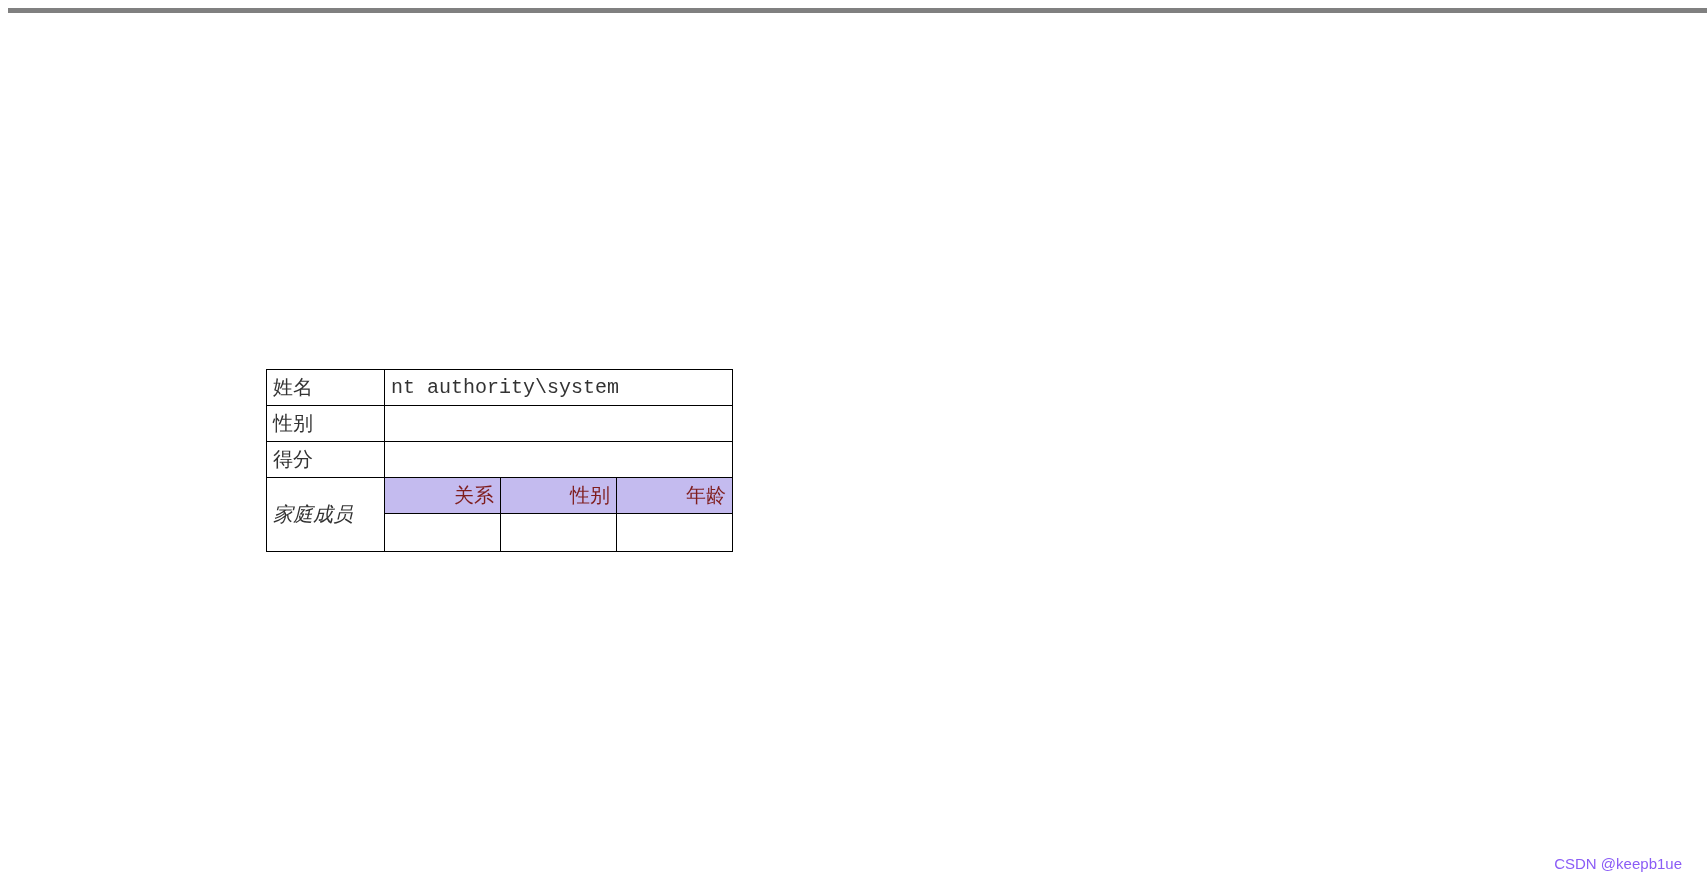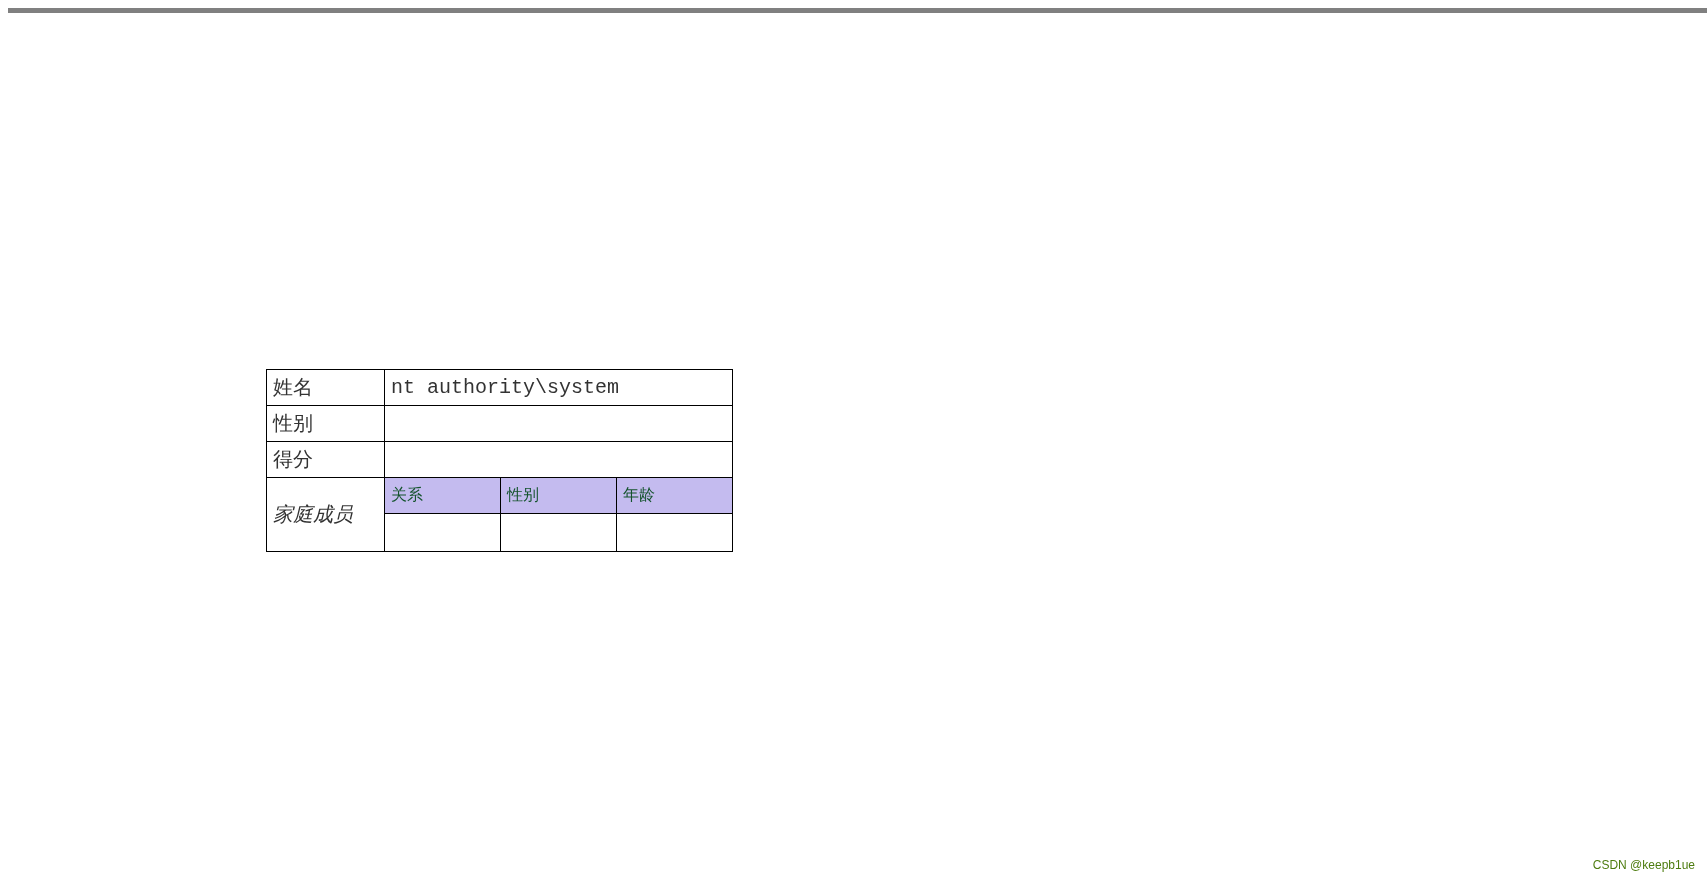--- a/index.html
+++ b/index.html
@@ -41,34 +41,35 @@
       letter-spacing: 0px;
     }
     td.label-family {
       width: 118px;
       vertical-align: middle;
       font-style: italic;
     }
     td.sub-header {
       background-color: #c4bbef;
       width: 116px;
-      font-size: 16px;
-      color: #14532d;
+      font-size: 20px;
+      color: #7f1d1d;
+      text-align: right;
     }
     td.sub-cell {
       width: 116px;
       height: 38px;
     }
     .watermark {
       position: absolute;
-      right: 16px;
+      right: 29px;
       bottom: 8px;
       font-family: Arial, sans-serif;
-      font-size: 12px;
-      color: #4d7c0f;
+      font-size: 15px;
+      color: #8b5cf6;
     }
   </style>
 </head>
 <body>
 
 <div class="table-container">
   <table>
     <tbody>
         <tr>
       <td class="label">姓名</td>

